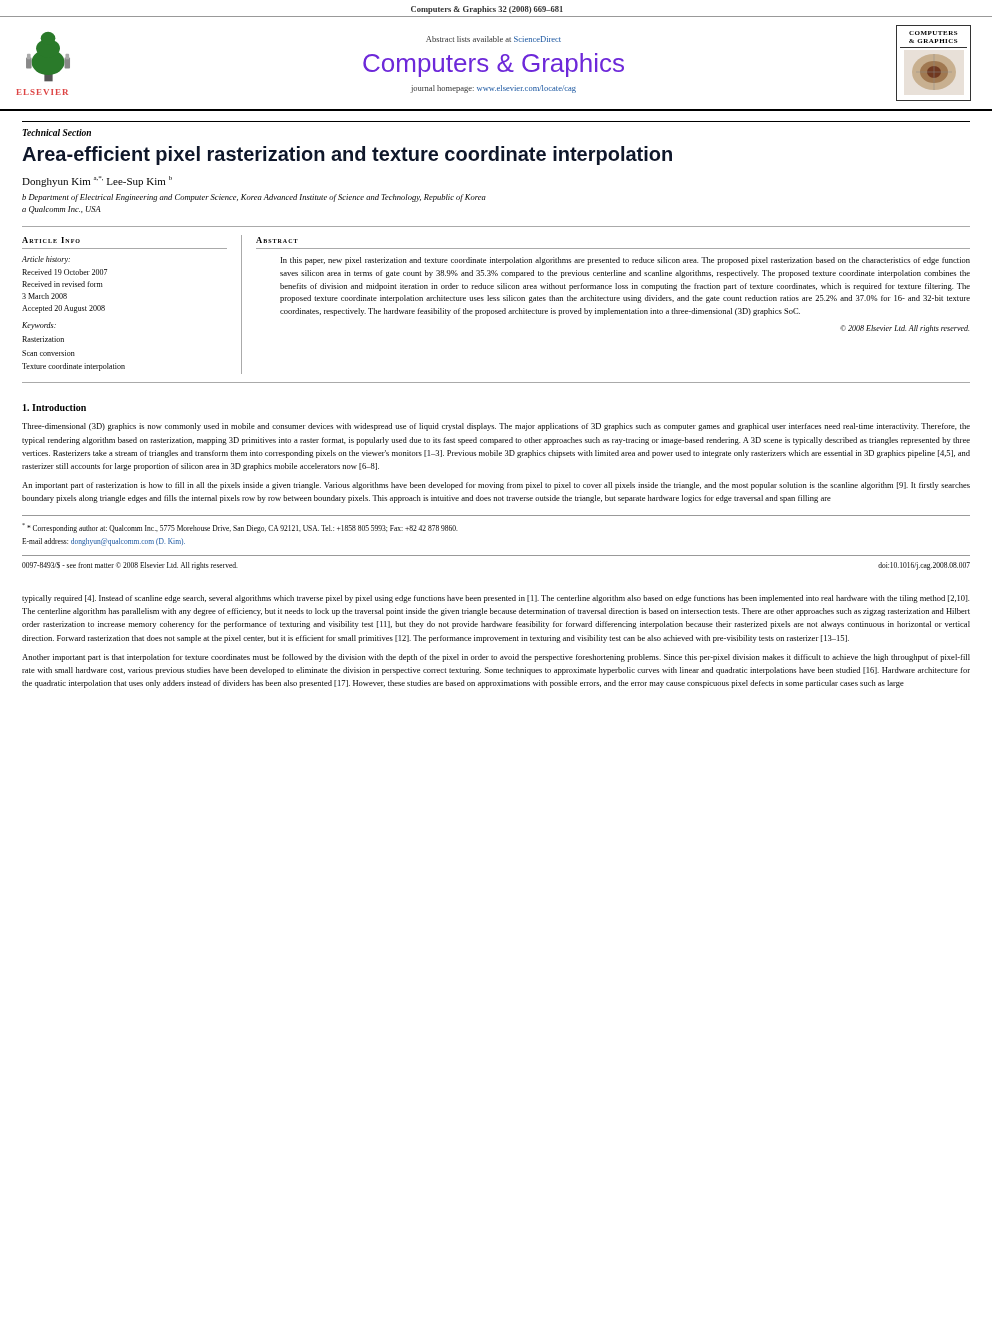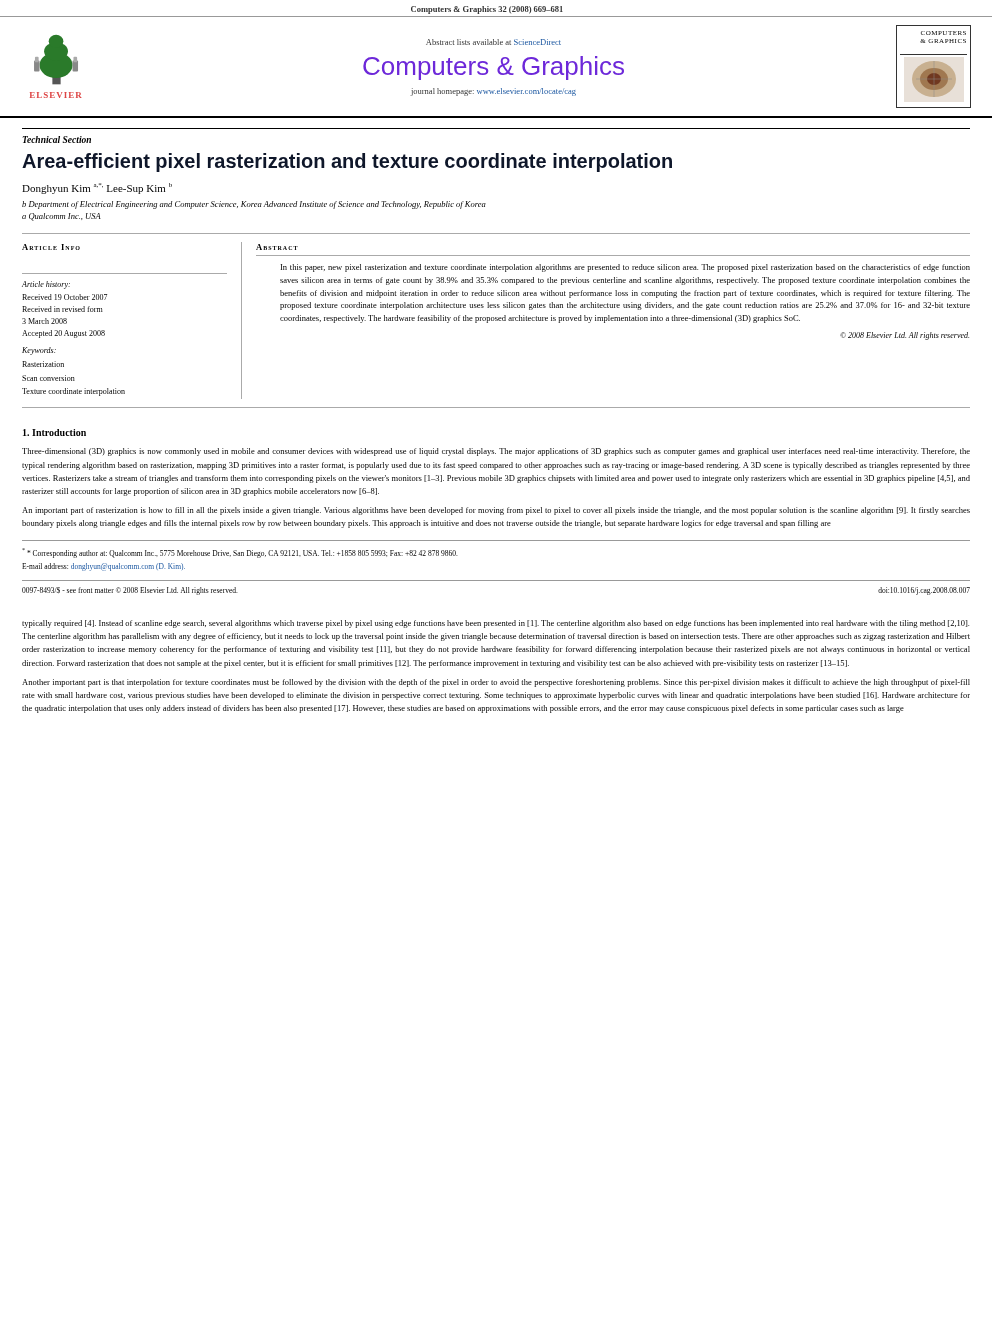--- a/index.html
+++ b/index.html
@@ -30,21 +30,20 @@
       border-bottom: 2px solid #000;
       gap: 10px;
     }
     .journal-logo-left {
       width: 80px;
       flex-shrink: 0;
     }
     .elsevier-logo {
       display: flex;
       flex-direction: column;
-      align-items: center;
     }
     .elsevier-tree {
       width: 65px;
       height: 55px;
     }
     .elsevier-text {
       font-size: 9px;
       font-weight: bold;
       color: #d44;
       letter-spacing: 1px;
@@ -88,26 +87,25 @@
       align-items: center;
     }
     .cg-logo-box {
       border: 1.5px solid #333;
       width: 75px;
       padding: 3px;
       text-align: center;
     }
     .cg-logo-top {
       font-size: 7px;
-      font-weight: normal;
+      font-weight: bold;
       letter-spacing: 0.5px;
       border-bottom: 1px solid #333;
-      padding-bottom: 9px;
+      padding-bottom: 2px;
       margin-bottom: 2px;
-      text-align: right;
     }
     .cg-logo-graphic {
       width: 60px;
       height: 45px;
       margin: 0 auto;
     }
 
     
     .article-content {
       padding: 10px 22px 10px 22px;
@@ -162,21 +160,21 @@
       flex-shrink: 0;
       padding-right: 14px;
       border-right: 1px solid #aaa;
     }
     .info-section-title {
       font-size: 8.5px;
       font-weight: bold;
       font-variant: small-caps;
       letter-spacing: 1px;
       border-bottom: 1px solid #aaa;
-      padding-bottom: 21px;
+      padding-bottom: 3px;
       margin-bottom: 5px;
     }
     .info-subsection-title {
       font-size: 8px;
       font-style: italic;
       margin-bottom: 3px;
       margin-top: 6px;
     }
     .info-text {
       font-size: 8px;

